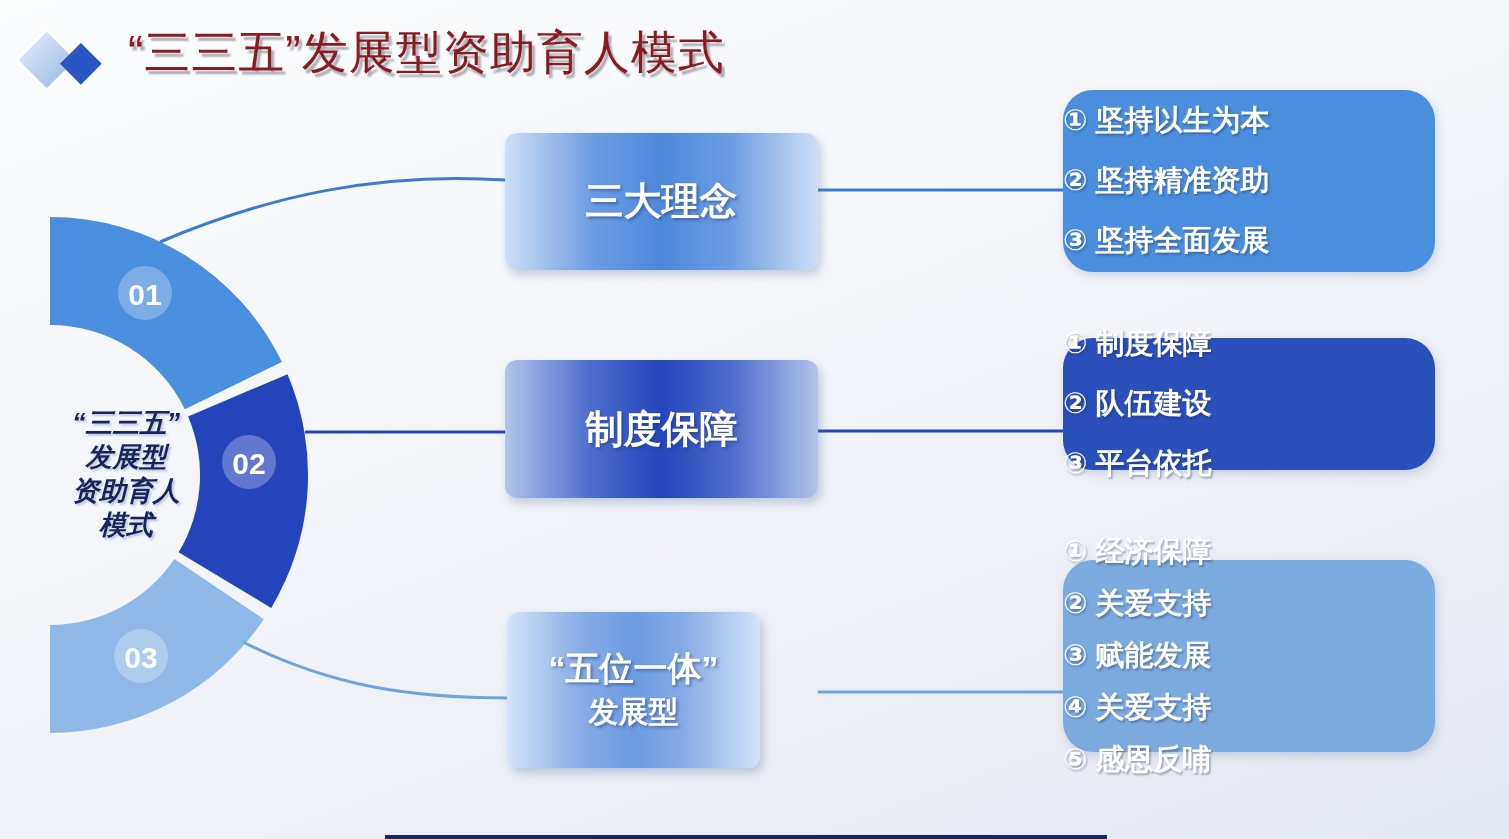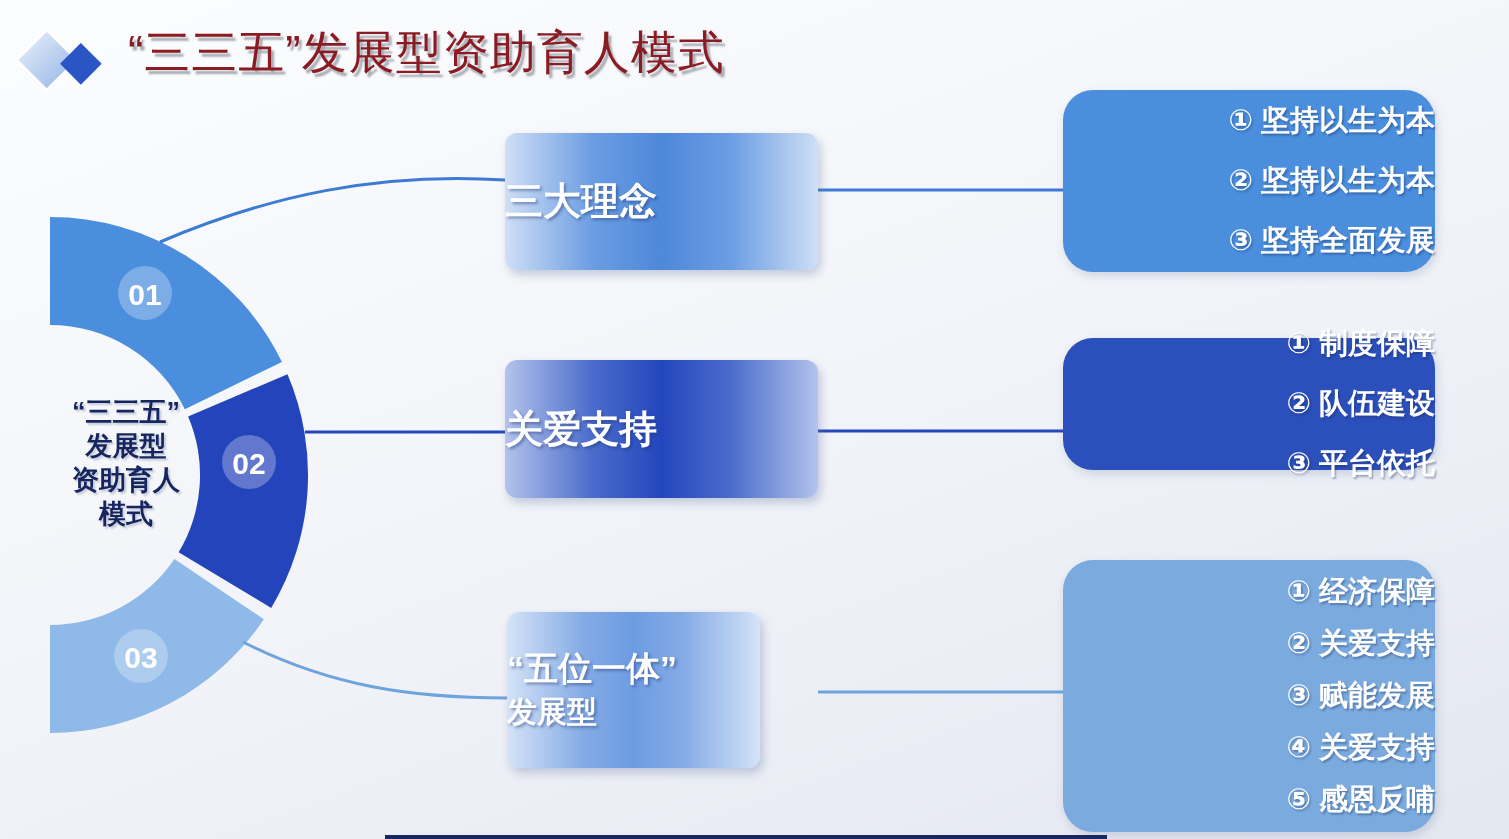--- a/index.html
+++ b/index.html
@@ -16,50 +16,51 @@
   .logo { position:absolute; left:12px; top:24px; width:96px; height:72px; z-index:2; }
 
   .title {
     position:absolute; left:128px; top:22px; z-index:2;
     font-size:46px; font-weight:400; color:#8b1b22; letter-spacing:1px;
     text-shadow:3px 4px 2px rgba(140,145,155,0.75);
     white-space:nowrap;
   }
 
   .donut-label {
-    position:absolute; left:28px; top:395px; width:196px; z-index:2;
+    position:absolute; left:28px; top:406px; width:196px; z-index:2;
     text-align:center; color:#16255e; font-weight:900;
     font-size:27px; line-height:34px;
     text-shadow:2px 2px 2px rgba(150,160,185,0.5);
+    font-style:italic;
   }
 
   .mid-box {
     position:absolute; z-index:2; border-radius:12px;
-    display:flex; flex-direction:column; align-items:flex-start; justify-content:center;
+    display:flex; flex-direction:column; align-items:center; justify-content:center;
     color:#ffffff; font-weight:800; text-align:center;
     text-shadow:2px 2px 3px rgba(30,50,110,0.45);
     box-shadow:3px 5px 10px rgba(100,120,160,0.35);
   }
   .mid-1 { left:505px; top:133px; width:313px; height:137px; font-size:38px;
     background:linear-gradient(90deg,#cfdff6 0%,#6b9de2 28%,#4e88da 50%,#6b9de2 72%,#cfdff6 100%); }
   .mid-2 { left:505px; top:360px; width:313px; height:138px; font-size:38px;
     background:linear-gradient(90deg,#b3c3ec 0%,#4a6ccb 28%,#2446bd 50%,#4a6ccb 72%,#b3c3ec 100%); }
   .mid-3 { left:507px; top:612px; width:253px; height:156px; font-size:30px; line-height:44px;
     background:linear-gradient(90deg,#d4e3f8 0%,#85abe6 30%,#6d9ce2 50%,#85abe6 70%,#d4e3f8 100%); }
   .mid-3 .line-big { font-size:34px; }
 
   .right-box {
     position:absolute; left:1063px; width:372px; z-index:2; border-radius:30px;
-    display:flex; flex-direction:column; align-items:flex-end; justify-content:center;
+    display:flex; flex-direction:column; align-items:flex-start; justify-content:center;
     color:#ffffff; font-weight:800;
     box-shadow:2px 4px 10px rgba(100,120,160,0.25);
   }
   .rb-1 { top:90px;  height:182px; background:#4a8edd; }
   .rb-2 { top:338px; height:132px; background:#2b4fbb; }
-  .rb-3 { top:560px; height:272px; background:#7aaade; }
+  .rb-3 { top:560px; height:192px; background:#7aaade; }
   .right-box .items { display:inline-flex; flex-direction:column; align-items:flex-start; }
   .right-box .item { font-size:29px; white-space:nowrap;
     text-shadow:1.5px 2px 2px rgba(20,40,90,0.35); }
   .rb-1 .item, .rb-2 .item { margin:10px 0; }
   .rb-3 .item { margin:6px 0; }
 
   .bottom-line { position:absolute; left:385px; bottom:0; width:722px; height:4px;
     background:#18275f; z-index:3; }
 </style>
 </head>
@@ -109,32 +110,32 @@
     <div>发展型</div>
     <div>资助育人</div>
     <div>模式</div>
   </div>
 
   <div class="mid-box mid-1">
     <div>三大理念</div>
   </div>
 
   <div class="mid-box mid-2">
-    <div>关爱支持</div>
+    <div>制度保障</div>
   </div>
 
   <div class="mid-box mid-3">
     <div class="line-big">“五位一体”</div>
     <div>发展型</div>
   </div>
 
   <div class="right-box rb-1">
     <div class="items">
       <div class="item">① 坚持以生为本</div>
-      <div class="item">② 坚持以生为本</div>
+      <div class="item">② 坚持精准资助</div>
       <div class="item">③ 坚持全面发展</div>
     </div>
   </div>
 
   <div class="right-box rb-2">
     <div class="items">
       <div class="item">① 制度保障</div>
       <div class="item">② 队伍建设</div>
       <div class="item">③ 平台依托</div>
     </div>

